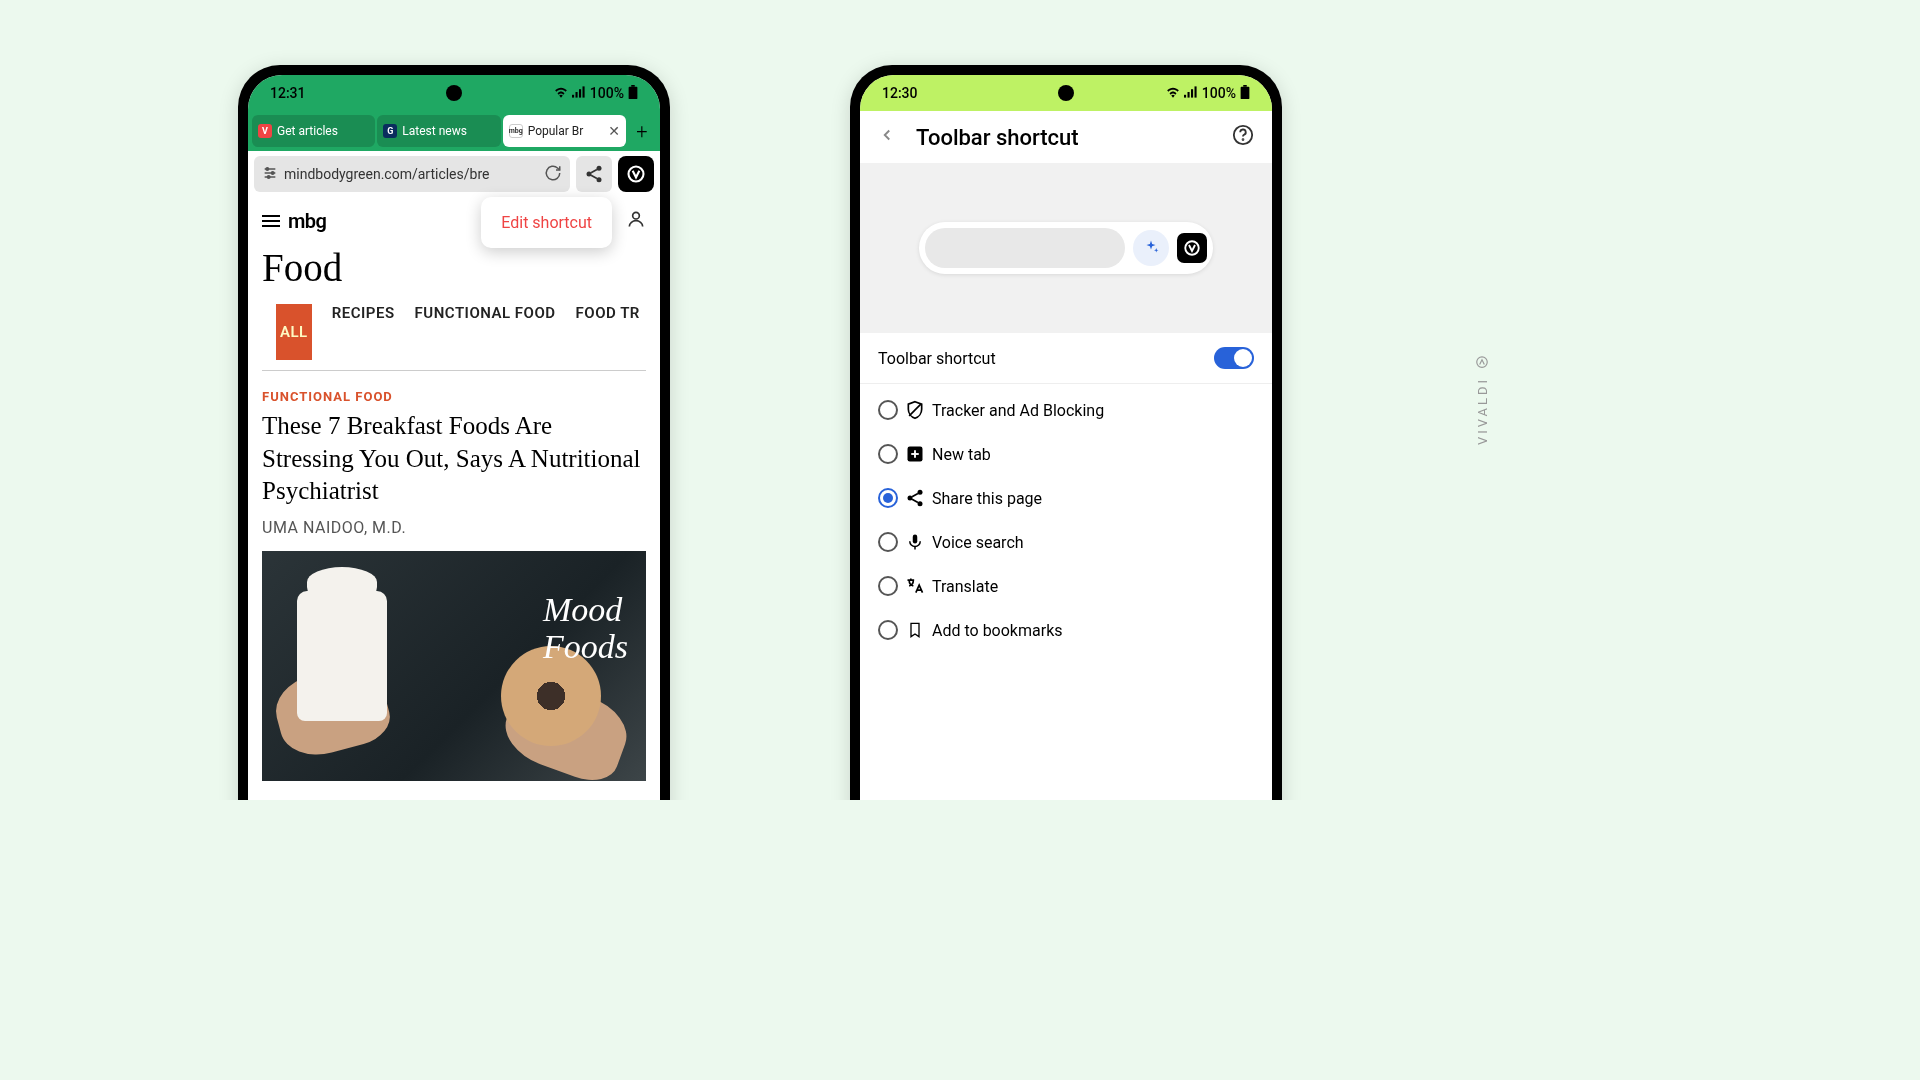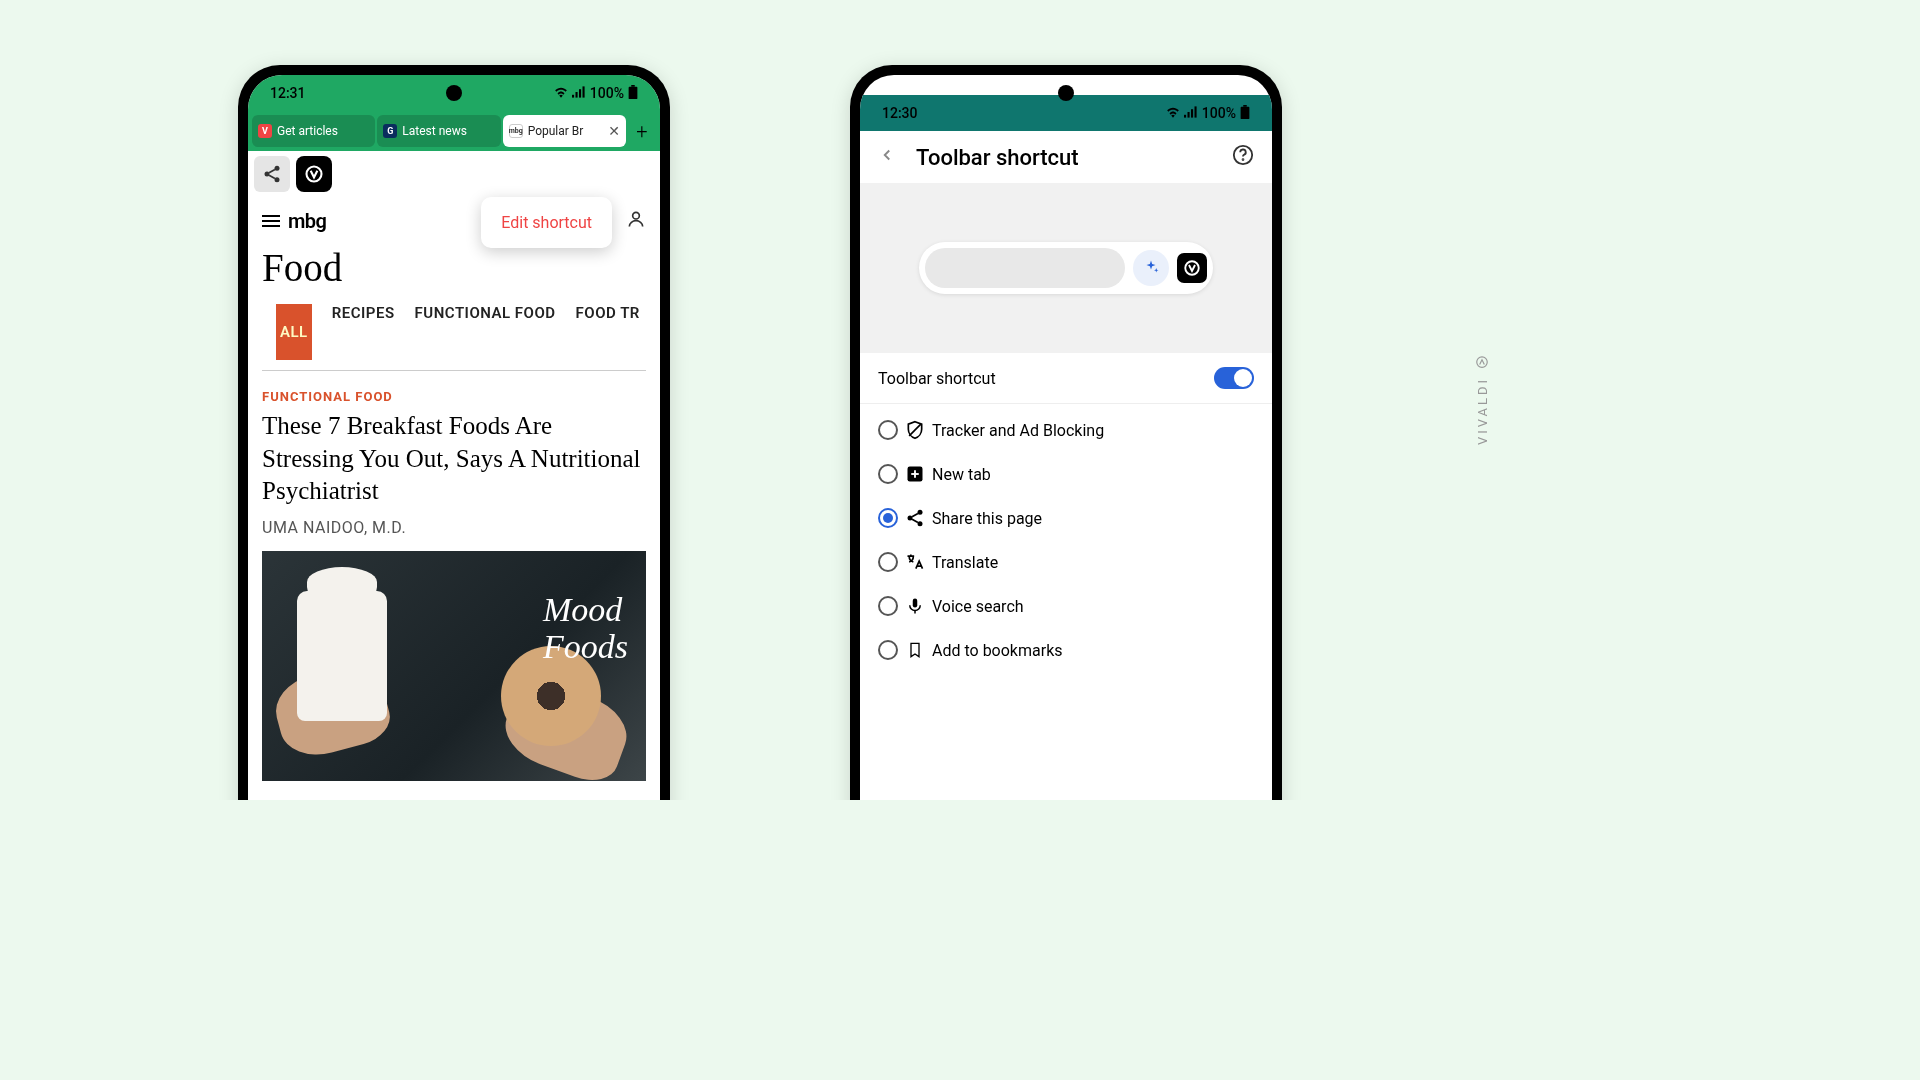--- a/index.html
+++ b/index.html
@@ -43,21 +43,21 @@
 .status-bar {
   height: 36px;
   display: flex;
   justify-content: space-between;
   align-items: center;
   padding: 12px 22px;
   font-size: 14px;
   font-weight: 500;
 }
 .status-bar.green { background: #1fa863; color: #000; }
-.status-bar.white { background: #0f766e; color: #000; margin-top: 20px; }
+.status-bar.white { background: #bef264; color: #000; }
 .status-right { display: flex; align-items: center; gap: 4px; }
 
 
 .tab-strip {
   background: #1fa863;
   height: 40px;
   display: flex;
   align-items: center;
   padding: 0 4px;
   gap: 2px;
@@ -303,20 +303,39 @@
         </div>
         <div class="tab active">
           <span class="tab-icon" style="background:#fff;color:#333;border:1px solid #ccc;font-size:7px">mbg</span>
           <span>Popular Br</span>
           <span class="tab-close">✕</span>
         </div>
         <div class="new-tab-btn">+</div>
       </div>
 
       <div class="url-bar">
+        <div class="url-input">
+          <span>
+            <svg width="16" height="14" viewBox="0 0 24 20" fill="none" stroke="#555" stroke-width="2">
+                <line x1="4" y1="4" x2="20" y2="4"></line>
+                <circle cx="8" cy="4" r="2" fill="#555"></circle>
+                <line x1="4" y1="10" x2="20" y2="10"></line>
+                <circle cx="16" cy="10" r="2" fill="#555"></circle>
+                <line x1="4" y1="16" x2="20" y2="16"></line>
+                <circle cx="10" cy="16" r="2" fill="#555"></circle>
+              </svg>
+          </span>
+          <span style="flex:1;overflow:hidden">mindbodygreen.com/articles/bre</span>
+          <span>
+            <svg width="18" height="18" viewBox="0 0 24 24" fill="none" stroke="#555" stroke-width="2">
+                <path d="M21 12a9 9 0 1 1-3-6.7L21 8"></path>
+                <path d="M21 3v5h-5"></path>
+              </svg>
+          </span>
+        </div>
         <div class="url-icon-btn shaded">
           <svg width="20" height="20" viewBox="0 0 24 24" fill="#333">
               <circle cx="18" cy="5" r="3"></circle>
               <circle cx="6" cy="12" r="3"></circle>
               <circle cx="18" cy="19" r="3"></circle>
               <line x1="8.5" y1="10.5" x2="15.5" y2="6.5" stroke="#333" stroke-width="2"></line>
               <line x1="8.5" y1="13.5" x2="15.5" y2="17.5" stroke="#333" stroke-width="2"></line>
             </svg>
         </div>
         <div class="vivaldi-btn">
@@ -473,37 +492,37 @@
                 <circle cx="18" cy="19" r="3"></circle>
                 <line x1="8.5" y1="10.5" x2="15.5" y2="6.5" stroke="#000" stroke-width="2"></line>
                 <line x1="8.5" y1="13.5" x2="15.5" y2="17.5" stroke="#000" stroke-width="2"></line>
               </svg>
           </div>
           <span>Share this page</span>
         </div>
         <div class="option-row">
           <div class="radio"></div>
           <div class="option-icon">
-            <svg width="20" height="20" viewBox="0 0 24 24" fill="none" stroke="#000" stroke-width="2">
-                <path d="M3 5h8M7 3v2M5 5c0 3 2 6 5 7M10 5c0 3-2 6-5 7"></path>
-                <path d="M13 20l4-9 4 9M14.5 17h5"></path>
-              </svg>
-          </div>
-          <span>Translate</span>
-        </div>
-        <div class="option-row">
-          <div class="radio"></div>
-          <div class="option-icon">
             <svg width="18" height="20" viewBox="0 0 24 24" fill="#000">
                 <rect x="9" y="2" width="6" height="12" rx="3"></rect>
                 <path d="M5 11a7 7 0 0 0 14 0" fill="none" stroke="#000" stroke-width="2"></path>
                 <line x1="12" y1="18" x2="12" y2="22" stroke="#000" stroke-width="2"></line>
               </svg>
           </div>
           <span>Voice search</span>
+        </div>
+        <div class="option-row">
+          <div class="radio"></div>
+          <div class="option-icon">
+            <svg width="20" height="20" viewBox="0 0 24 24" fill="none" stroke="#000" stroke-width="2">
+                <path d="M3 5h8M7 3v2M5 5c0 3 2 6 5 7M10 5c0 3-2 6-5 7"></path>
+                <path d="M13 20l4-9 4 9M14.5 17h5"></path>
+              </svg>
+          </div>
+          <span>Translate</span>
         </div>
         <div class="option-row">
           <div class="radio"></div>
           <div class="option-icon">
             <svg width="16" height="20" viewBox="0 0 24 24" fill="none" stroke="#000" stroke-width="2">
                 <path d="M6 2h12v20l-6-4-6 4V2z"></path>
               </svg>
           </div>
           <span>Add to bookmarks</span>
         </div>

